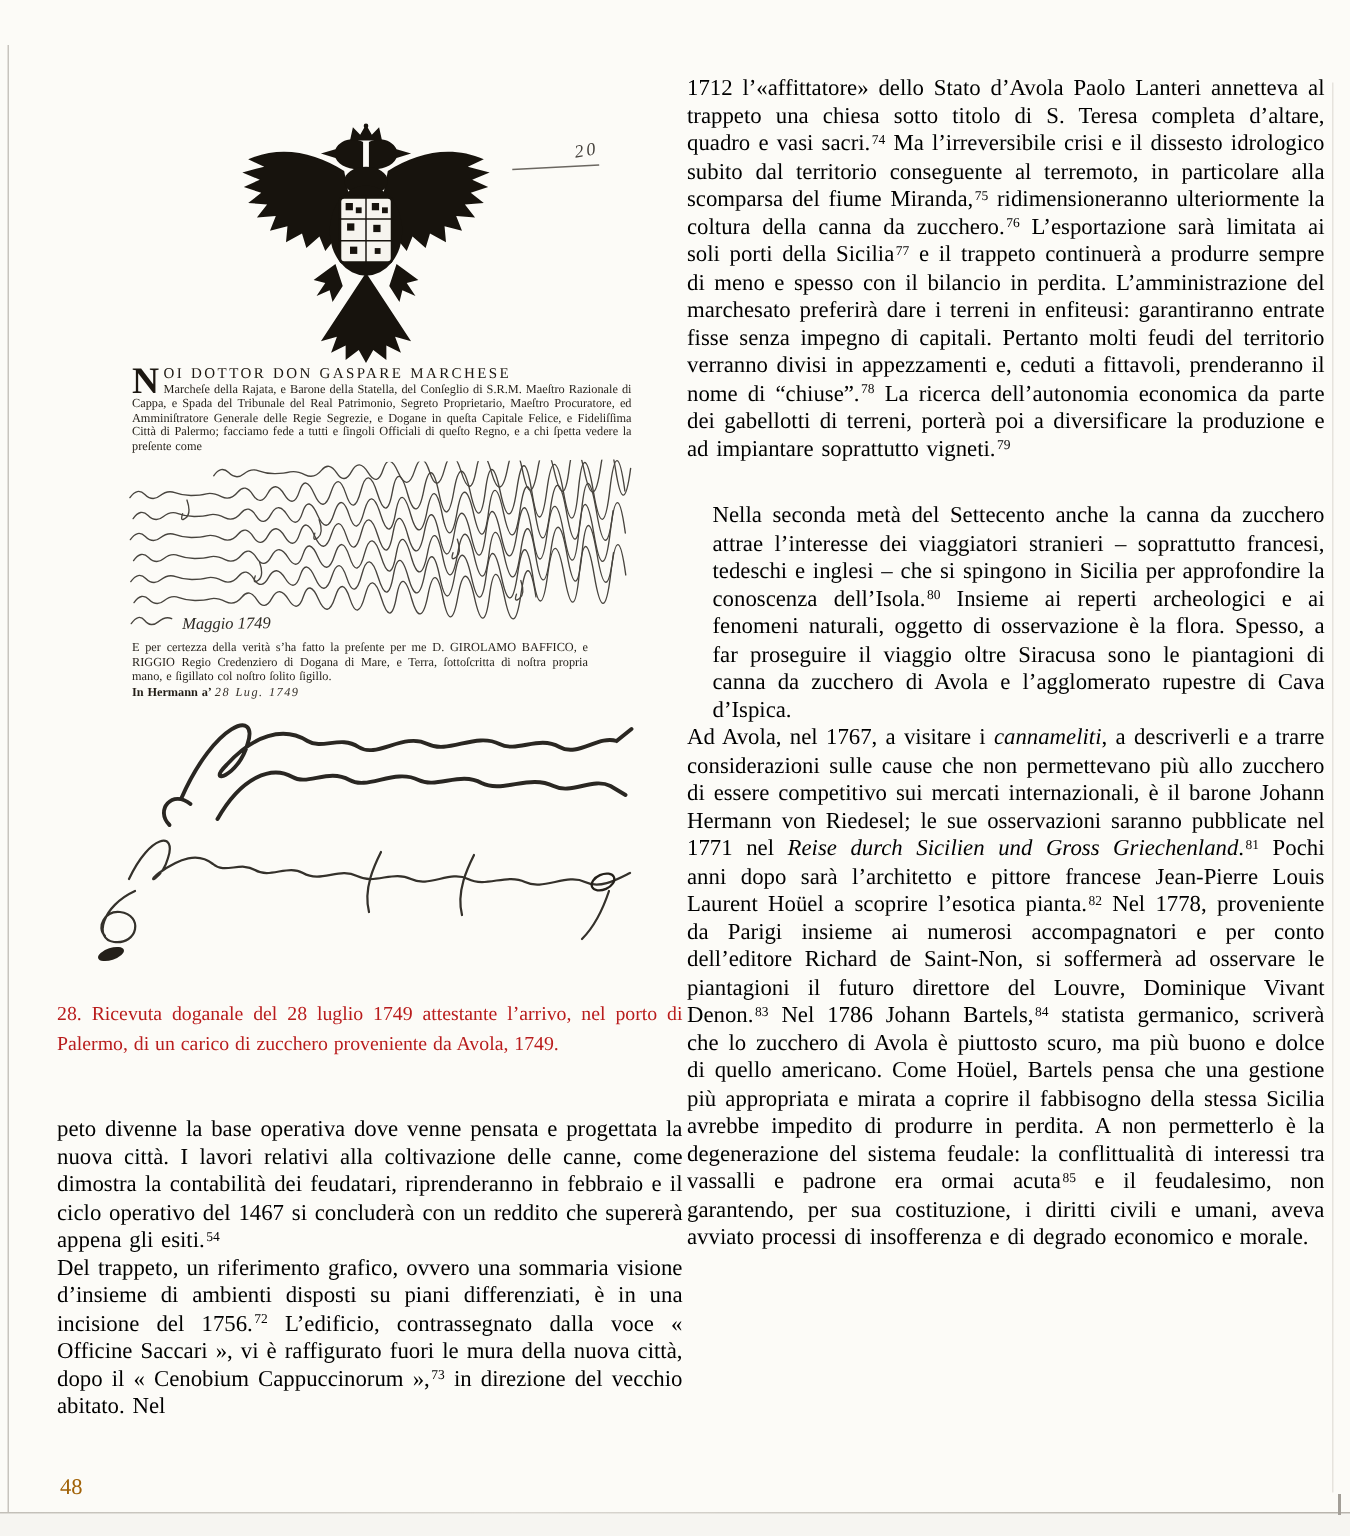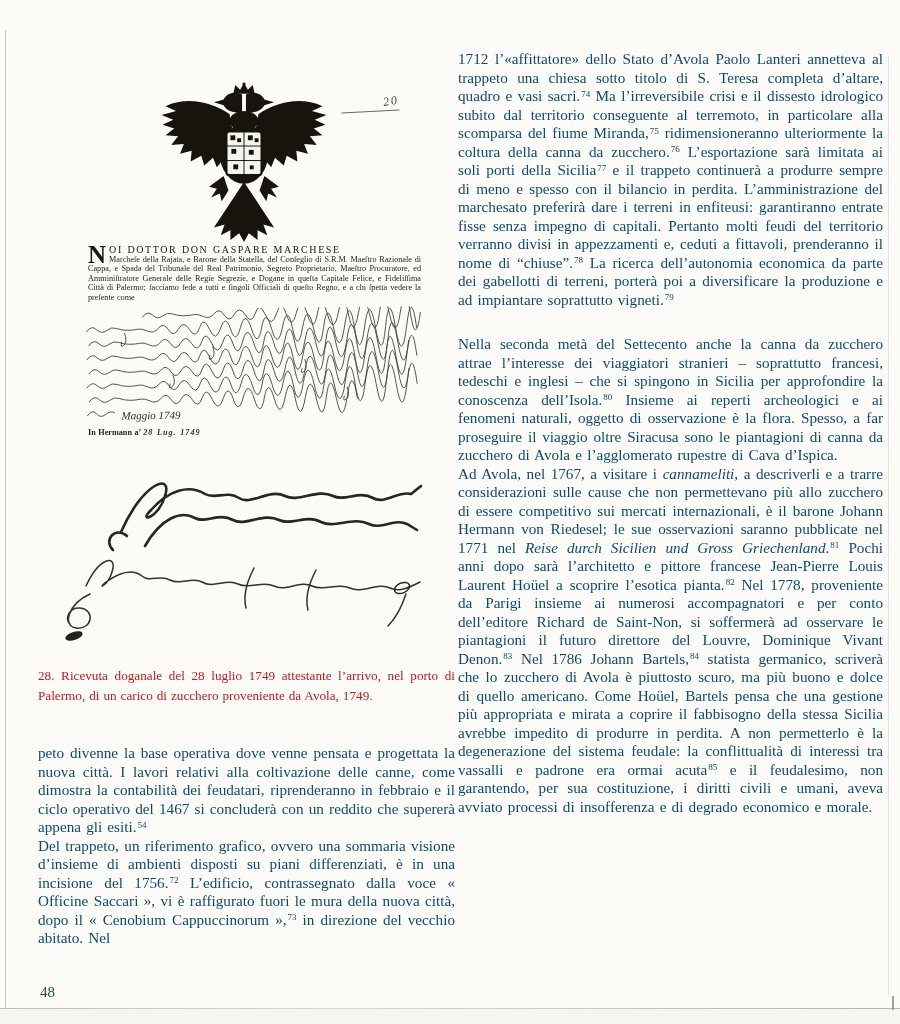--- a/index.html
+++ b/index.html
@@ -7,46 +7,46 @@
         font-family:"Liberation Serif","DejaVu Serif",serif;}
   
   .edge-left{position:absolute;left:5px;top:30px;width:1px;height:978px;background:#c7c4be;}
   .edge-bottom{position:absolute;left:0;top:1008px;width:100%;height:1px;
         background:linear-gradient(90deg,#c2bfb8,#dad7d1 38%,#c9c6bf 70%,#b7b3ac);}
   .below-strip{position:absolute;left:0;top:1009px;width:100%;height:15px;background:#f6f5f1;}
   .edge-right{position:absolute;left:888px;top:55px;width:1px;height:940px;background:#e6e3dd;}
   .corner-tick{position:absolute;left:892px;top:996px;width:2px;height:14px;background:#a39f98;}
 
   
-  .body-text{font-size:15.2px;line-height:18.5px;color:#0c4a6e;text-align:justify;
+  .body-text{font-size:15.2px;line-height:18.5px;color:#000000;text-align:justify;
         word-spacing:0.09em;}
   .body-text p{margin:0;}
-  .body-text p.gap{margin-top:26px;}
+  .body-text p.gap{margin-top:26px;margin-left:17px;}
   sup{font-size:9px;line-height:0;vertical-align:baseline;position:relative;top:-0.45em;margin-left:1px;}
   i{font-style:italic;}
 
   .col-left-text{position:absolute;left:38px;top:744px;width:417px;}
   .col-right-text{position:absolute;left:458px;top:50px;width:425px;}
-  .page-number{position:absolute;left:40px;top:984px;font-size:15px;color:#14532d;text-align:right;}
+  .page-number{position:absolute;left:40px;top:984px;font-size:15px;color:#a16207;text-align:right;}
 
   
   .doc-figure{position:absolute;left:85px;top:82px;width:340px;height:574px;margin:0;}
   .folio{position:absolute;top:10px;right:26px;width:58px;text-align:right;
         transform:rotate(-3deg);border-bottom:1px solid #6b6761;padding-bottom:1px;}
   .folio span{display:inline-block;font-style:italic;font-size:12px;color:#45413c;
         transform:rotate(-6deg);letter-spacing:2px;}
   .emblem{position:absolute;left:66px;top:0;width:186px;height:160px;}
   .print{position:absolute;font-size:8.2px;line-height:9.5px;color:#221d16;text-align:justify;
         word-spacing:0.06em;}
   .print-head{left:3px;top:163px;width:333px;}
   .print-cert{left:3px;top:345px;width:304px;}
   .dropcap{float:left;font-size:25px;line-height:19px;margin:0 3px 0 0;font-weight:bold;color:#1c1711;}
   .print-title{display:block;font-size:10px;letter-spacing:1.6px;white-space:nowrap;color:#1c1711;}
   .place-line{display:block;text-align:left;margin-top:1px;font-weight:bold;}
-  .place-line .hand{font-style:italic;font-weight:bold;letter-spacing:1px;color:#35302a;}
+  .place-line .hand{font-style:italic;font-weight:normal;letter-spacing:1px;color:#35302a;}
   .handwriting{position:absolute;left:0;top:226px;width:340px;height:120px;transform:rotate(-.6deg);}
   .sig1{position:absolute;left:8px;top:384px;width:332px;height:92px;}
   .sig2{position:absolute;left:-35px;top:464px;width:402px;height:98px;}
 
   .caption{position:absolute;left:38px;top:666px;width:417px;font-size:13.2px;line-height:19.5px;
         color:#b91c1c;text-align:justify;word-spacing:0.05em;}
 </style>
 </head>
 <body>
 
@@ -111,20 +111,21 @@
         <path d="M128 38 q3 9 -1 12 q-4 3 -2 -3"></path>
         <path d="M220 52 q3 9 -1 12 q-4 3 -2 -3"></path>
         <path d="M88 66 q3 9 -1 12 q-4 3 -2 -3"></path>
         <path d="M262 80 q3 9 -1 12 q-4 3 -2 -3"></path>
         <path d="M2 106 q5 -7 9 -2 t9 1 t9 -2"></path>
       </g>
       <text x="36" y="110" font-size="11" font-style="italic" fill="#2e2a24" font-family="Liberation Serif, DejaVu Serif, serif">Maggio 1749</text>
     </svg>
 
     <div class="print print-cert">
+      <span>E per certezza della verità s’ha fatto la preſente per me D. GIROLAMO BAFFICO, e RIGGIO Regio Credenziero di Dogana di Mare, e Terra, ſottoſcritta di noſtra propria mano, e ſigillato col noſtro ſolito ſigillo.</span>
       <span class="place-line">
         <span>In Hermann a’</span>
         <span class="hand">28 Lug. 1749</span>
       </span>
     </div>
 
     <svg class="sig1" viewBox="0 0 332 92">
       <g fill="none" stroke="#181510" stroke-width="2.6" stroke-linecap="round" opacity="0.92">
         <path d="M28 66 C50 16 80 6 72 30 C66 52 44 58 58 44 C76 24 96 18 112 28 C122 34 134 24 146 32 C158 40 176 22 192 30 C206 37 224 22 240 30 C252 36 266 24 280 32 C292 39 306 24 318 28 L328 20"></path>
         <path d="M52 80 C68 52 88 44 102 52 C112 58 126 46 140 54 C152 61 170 46 186 54 C198 60 214 48 228 56 C242 63 260 50 276 58 C288 64 302 52 314 58 L324 64"></path>

